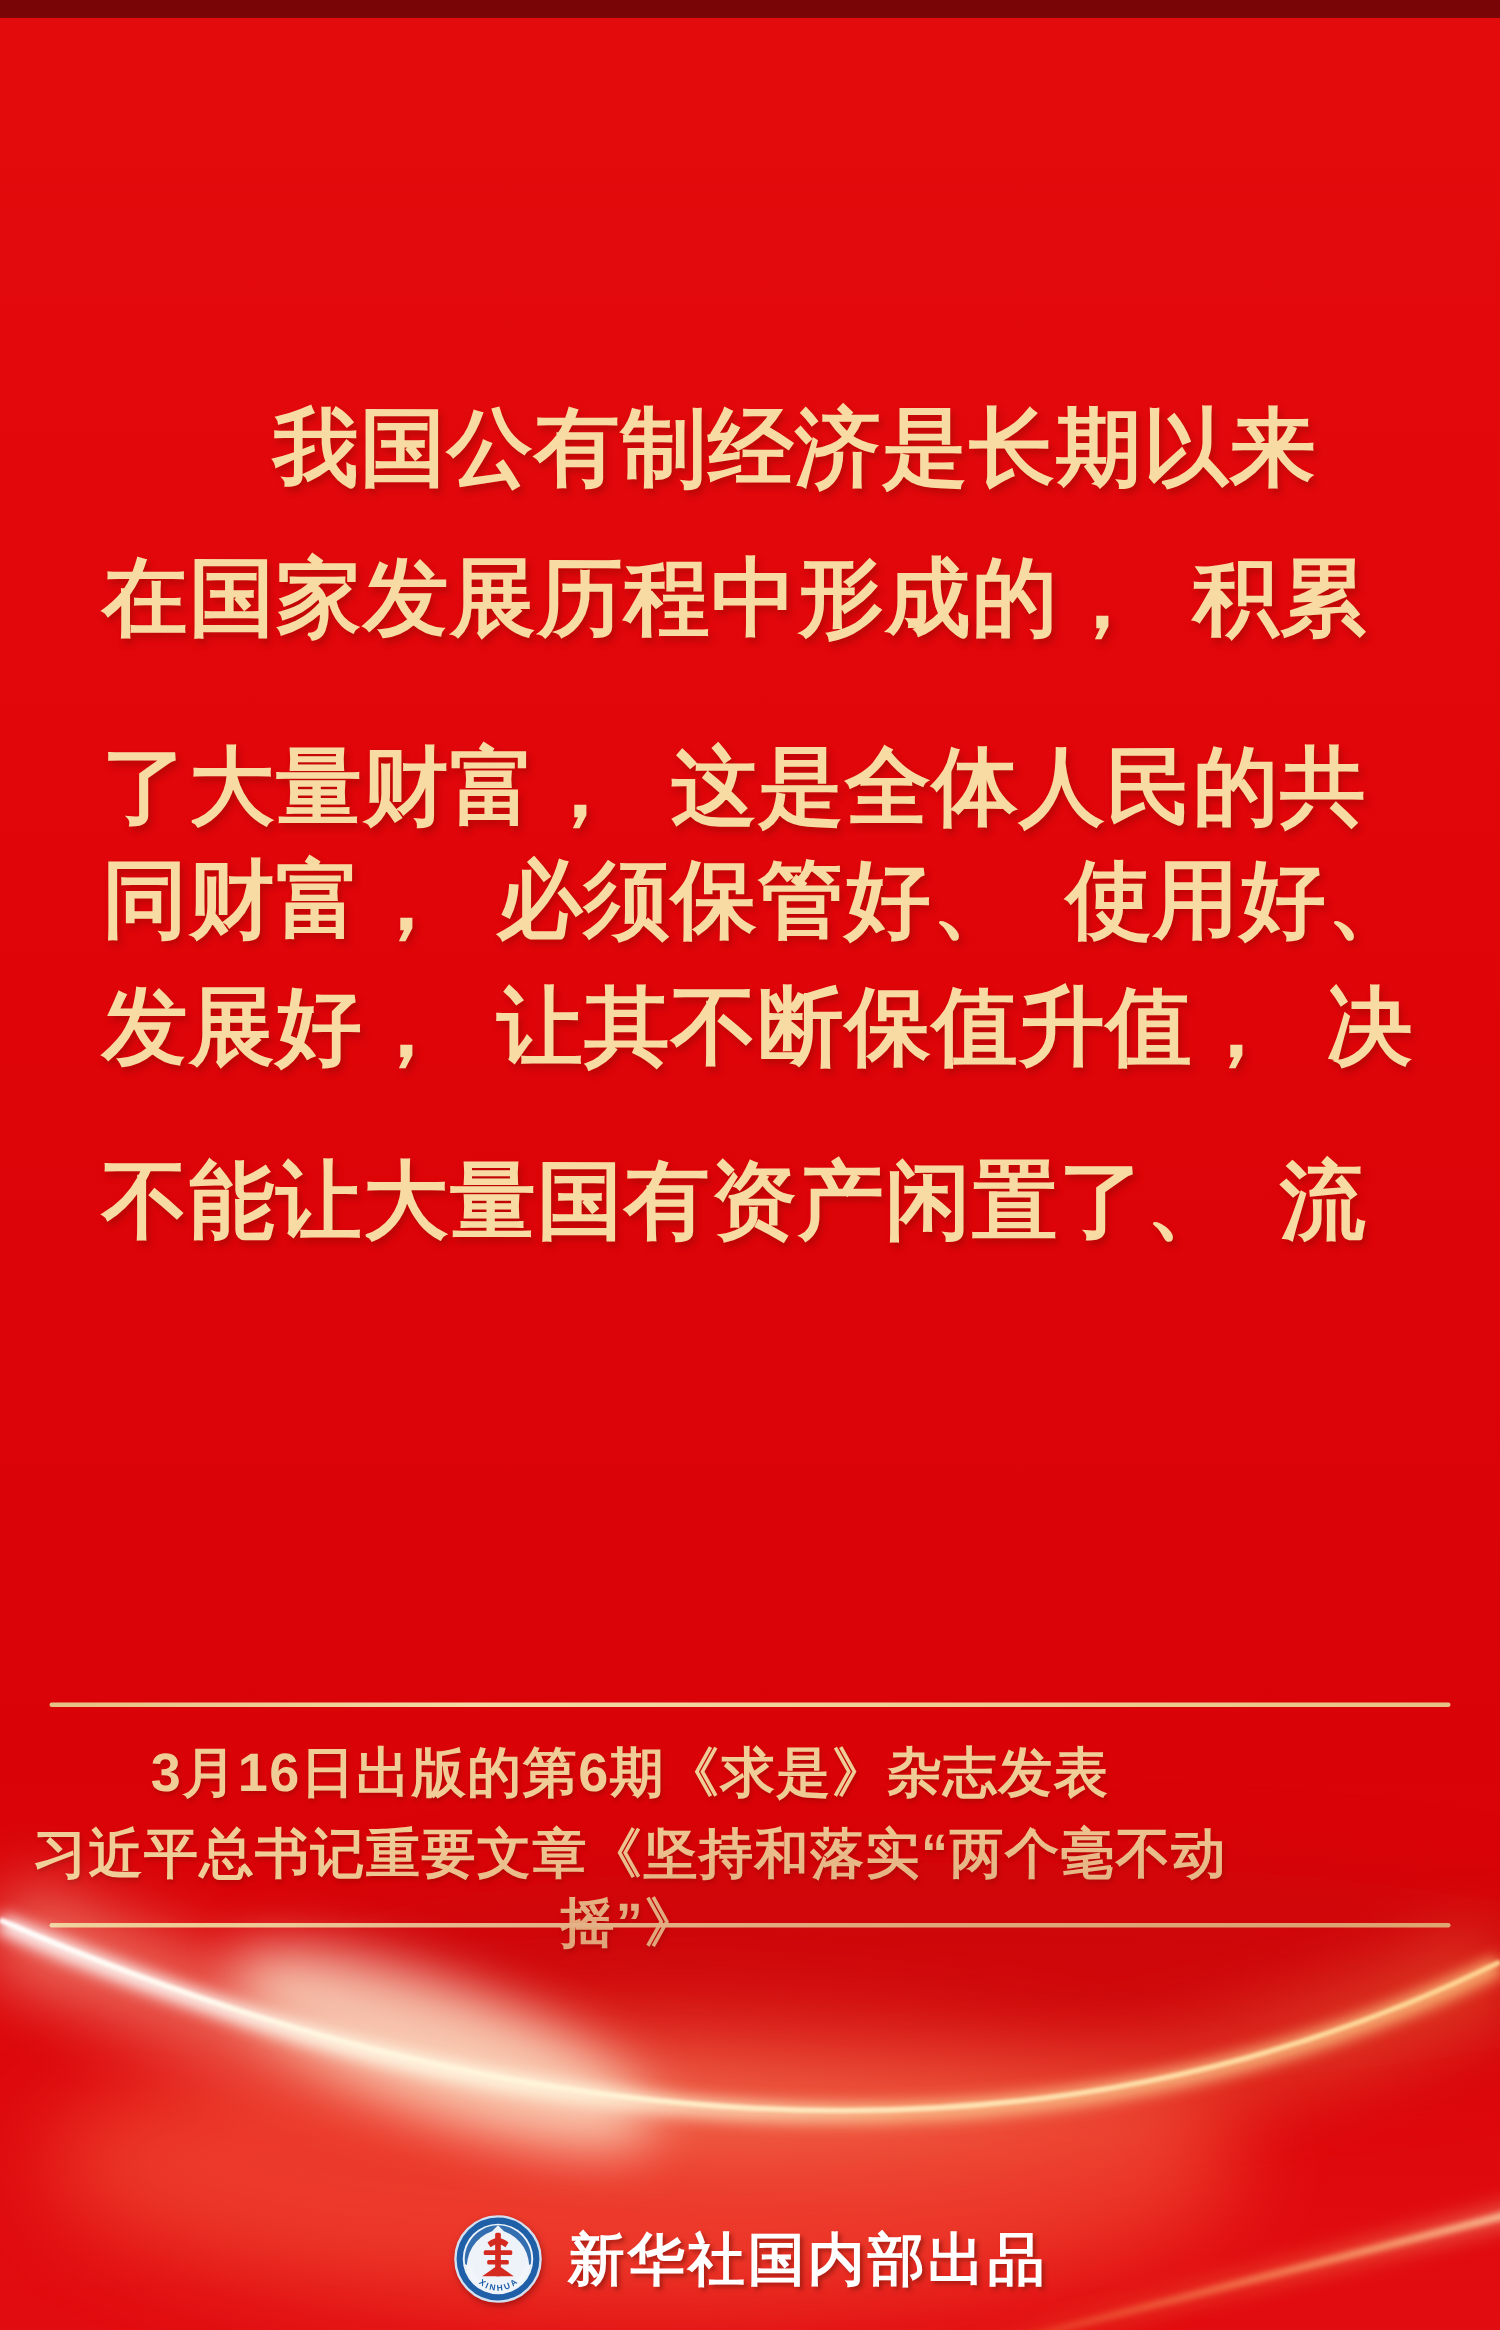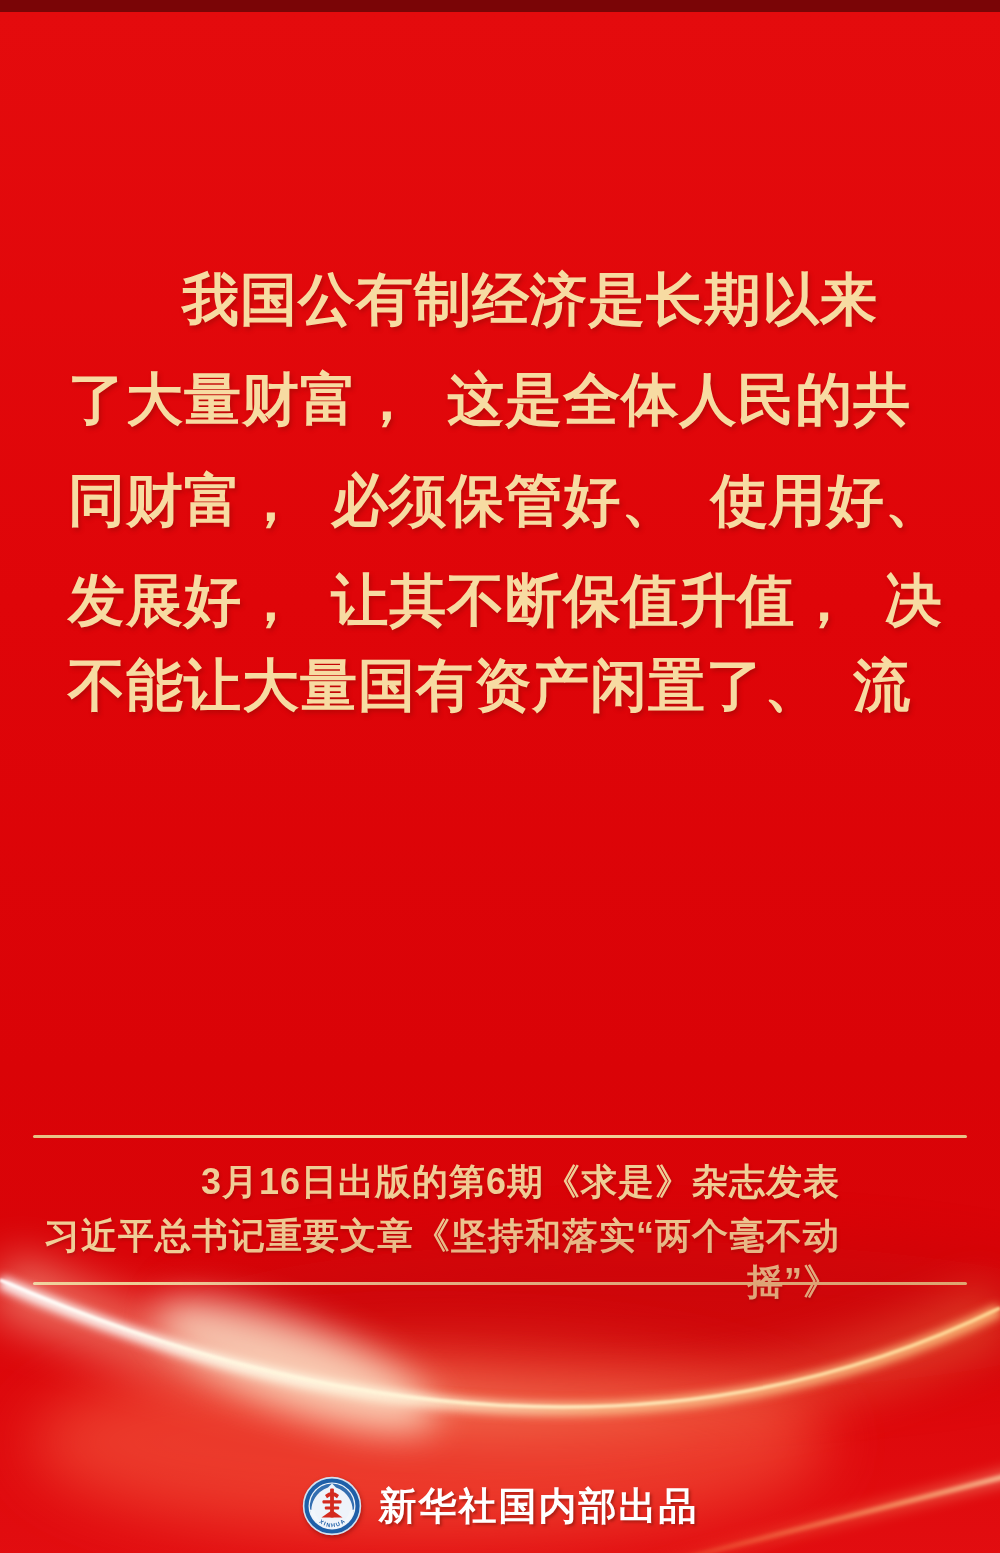--- a/index.html
+++ b/index.html
@@ -25,35 +25,35 @@
     white-space:pre;
     font-family:"DejaVu Serif","Liberation Serif",serif;
     font-weight:700;
     font-size:57px;line-height:74px;
     letter-spacing:1px;
     color:var(--gold);
     text-shadow:2px 3px 4px rgba(120,8,4,.35);
   }
   .qline:nth-of-type(1){top:250px;text-indent:114px;}
   .qline:nth-of-type(2){top:350px;}
-  .qline:nth-of-type(3){top:451px;}
+  .qline:nth-of-type(3){top:476px;}
   .qline:nth-of-type(4){top:551px;}
   .qline:nth-of-type(5){top:636px;}
   .qline:nth-of-type(6){top:752px;}
   .qline:nth-of-type(7){top:852px;}
   .gap{display:inline-block;width:.55em;}
   
   .divider{
     position:absolute;left:33px;width:934px;height:3px;border-radius:2px;
     background:linear-gradient(90deg,#e7c184,#f4daa6 30%,#eecd92 72%,#e8c286);
   }
   .divider.top{top:1123px;}
   .divider.bottom{top:1270px;}
   .source-line{
-    position:absolute;left:0;width:840px;text-align:right;
+    position:absolute;left:0;width:840px;text-align:center;
     font-weight:700;font-size:36px;line-height:46px;letter-spacing:1px;
     color:var(--gold-deep);
     text-shadow:1px 2px 3px rgba(130,10,5,.4);
   }
   .source-line.l1{top:1147px;}
   .source-line.l2{top:1201px;}
   
   .swoosh{position:absolute;left:0;top:1250px;width:1000px;height:303px;pointer-events:none;}
   
   .footer{
@@ -66,20 +66,21 @@
     text-shadow:2px 2px 3px rgba(150,25,15,.75);
   }
 </style>
 </head>
 <body>
 
 <div class="poster">
 
   <div class="quote">
     <div class="qline">我国公有制经济是长期以来</div>
+    <div class="qline">在国家发展历程中形成的，<span class="gap"></span>积累</div>
     <div class="qline">了大量财富，<span class="gap"></span>这是全体人民的共</div>
     <div class="qline">同财富，<span class="gap"></span>必须保管好、<span class="gap"></span>使用好、</div>
     <div class="qline">发展好，<span class="gap"></span>让其不断保值升值，<span class="gap"></span>决</div>
     <div class="qline">不能让大量国有资产闲置了、<span class="gap"></span>流</div>
   </div>
 
   <div class="divider top"></div>
   <div class="source-line l1">3月16日出版的第6期《求是》杂志发表</div>
   <div class="source-line l2">习近平总书记重要文章《坚持和落实“两个毫不动摇”》</div>
   <div class="divider bottom"></div>

